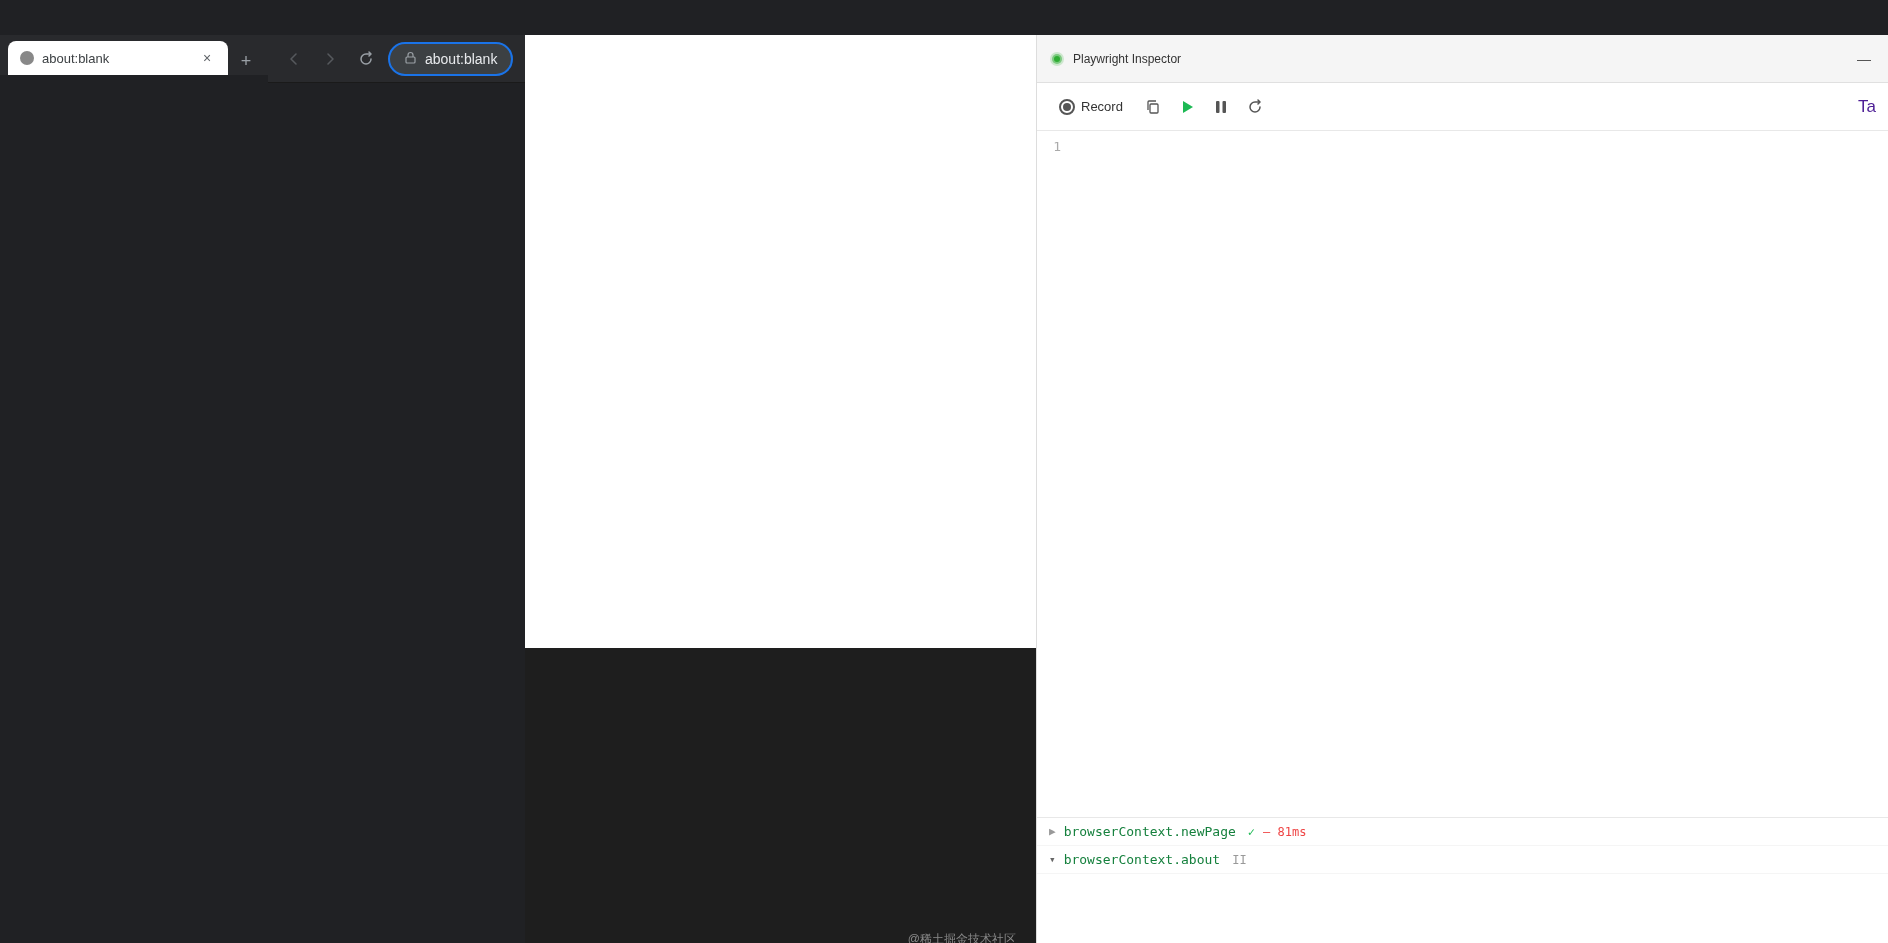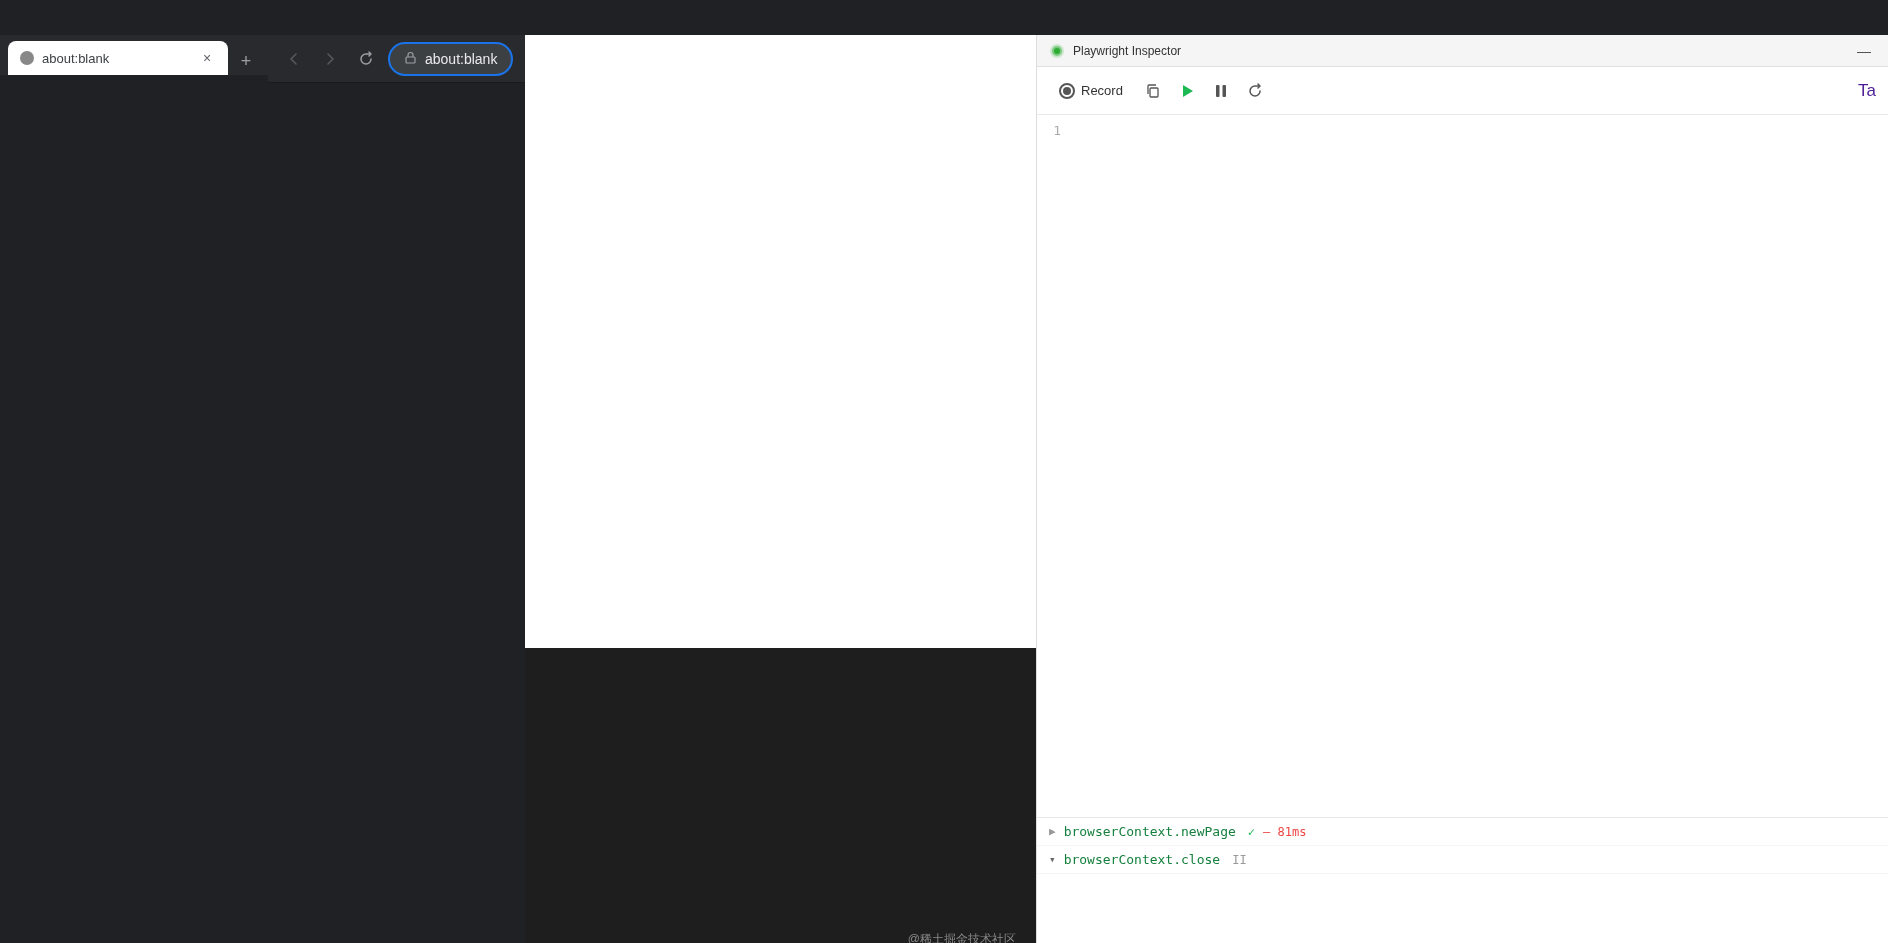--- a/index.html
+++ b/index.html
@@ -132,21 +132,21 @@
       background: #fff;
       border-left: 1px solid #ddd;
       display: flex;
       flex-direction: column;
       flex-shrink: 0;
     }
 
     
     .inspector-titlebar {
       background: #f5f5f5;
-      height: 32px;
+      height: 48px;
       display: flex;
       align-items: center;
       padding: 0 12px;
       gap: 8px;
       border-bottom: 1px solid #e0e0e0;
       flex-shrink: 0;
     }
     .pw-logo {
       width: 16px; height: 16px;
       flex-shrink: 0;
@@ -407,21 +407,21 @@
 
           <div class="call-item">
             <span class="call-arrow">▶</span>
             <span class="call-name">browserContext.newPage</span>
             <span class="call-check">✓</span>
             <span class="call-timing">— 81ms</span>
           </div>
 
           <div class="call-item">
             <span class="call-arrow expanded">▾</span>
-            <span class="call-name">browserContext.close</span>
+            <span class="call-name">browserContext.about</span>
             <span class="call-pause">II</span>
           </div>
 
         </div>
       </div>
 
     </div>
 
   </div>
 

